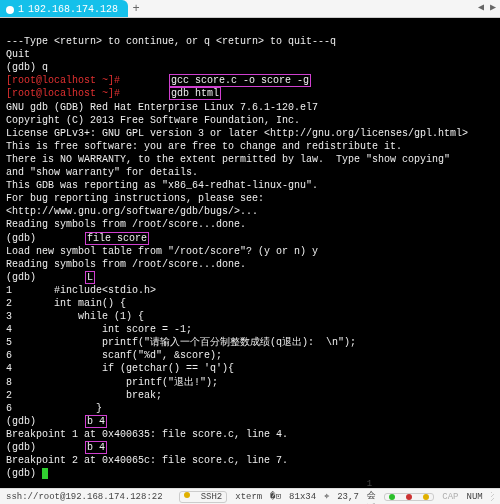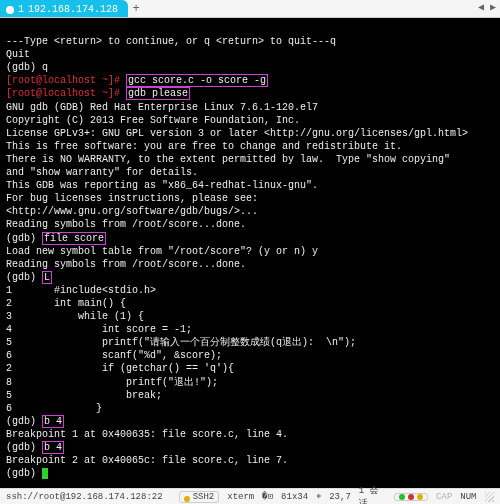--- a/index.html
+++ b/index.html
@@ -64,20 +64,21 @@
     white-space: pre-wrap;
     overflow: hidden;
     font-size: 10px;
   }
   .red { color: #e03030; text-align: right; }
   .hl {
     border: 1px solid #d040d0;
     padding: 0 1px;
     display: inline-block;
     line-height: 11px;
+    margin-left: 43px;
   }
   .cursor {
     display: inline-block;
     width: 6px;
     height: 11px;
     background: #30d030;
     vertical-align: text-bottom;
   }
   .statusbar {
     height: 16px;
@@ -94,22 +95,22 @@
   .statusbar .grip {
     width: 10px;
     height: 10px;
     background: repeating-linear-gradient(135deg,#ccc 0,#ccc 1px,transparent 1px,transparent 3px);
   }
   .sb-pill {
     border: 1px solid #ccc;
     border-radius: 3px;
     padding: 0 4px;
     display: flex;
-    align-items: flex-end;
-    gap: 3px;
+    align-items: flex-start;
+    gap: 11px;
   }
   .ball { width:6px;height:6px;border-radius:50%;display:inline-block; }
   .g { background:#2abf2a; }
   .y { background:#e0b000; }
   .r { background:#cc3333; }
 </style>
 </head>
 <body>
 
 <div class="tabbar">
@@ -123,44 +124,44 @@
     <span>◀</span>
     <span>▶</span>
   </div>
 </div>
 
 <div class="terminal">
 <span>---Type &lt;return&gt; to continue, or q &lt;return&gt; to quit---q</span>
 <span>Quit</span>
 <span>(gdb) q</span>
 <span class="red">[root@localhost ~]#</span> <span class="hl">gcc score.c -o score -g</span>
-<span class="red">[root@localhost ~]#</span> <span class="hl">gdb please</span>
+<span class="red">[root@localhost ~]#</span> <span class="hl">gdb html</span>
 <span>GNU gdb (GDB) Red Hat Enterprise Linux 7.6.1-120.el7</span>
 <span>Copyright (C) 2013 Free Software Foundation, Inc.</span>
 <span>License GPLv3+: GNU GPL version 3 or later &lt;http://gnu.org/licenses/gpl.html&gt;</span>
 <span>This is free software: you are free to change and redistribute it.</span>
 <span>There is NO WARRANTY, to the extent permitted by law.  Type "show copying"</span>
 <span>and "show warranty" for details.</span>
 <span>This GDB was reporting as "x86_64-redhat-linux-gnu".</span>
-<span>For bug licenses instructions, please see:</span>
+<span>For bug reporting instructions, please see:</span>
 <span>&lt;http://www.gnu.org/software/gdb/bugs/&gt;...</span>
 <span>Reading symbols from /root/score...done.</span>
 <span>(gdb)</span> <span class="hl">file score</span>
 <span>Load new symbol table from "/root/score"? (y or n) y</span>
 <span>Reading symbols from /root/score...done.</span>
 <span>(gdb)</span> <span class="hl">L</span>
 <span>1       #include&lt;stdio.h&gt;</span>
 <span>2       int main() {</span>
 <span>3           while (1) {</span>
 <span>4               int score = -1;</span>
 <span>5               printf("请输入一个百分制整数成绩(q退出):  \n");</span>
 <span>6               scanf("%d", &amp;score);</span>
-<span>2               if (getchar() == 'q'){</span>
+<span>4               if (getchar() == 'q'){</span>
 <span>8                   printf("退出!");</span>
-<span>5                   break;</span>
+<span>2                   break;</span>
 <span>6              }</span>
 <span>(gdb)</span> <span class="hl">b 4</span>
 <span>Breakpoint 1 at 0x400635: file score.c, line 4.</span>
 <span>(gdb)</span> <span class="hl">b 4</span>
 <span>Breakpoint 2 at 0x40065c: file score.c, line 7.</span>
 <span>(gdb) </span><span class="cursor"></span>
 </div>
 
 <div class="statusbar">
   <span>ssh://root@192.168.174.128:22</span>

